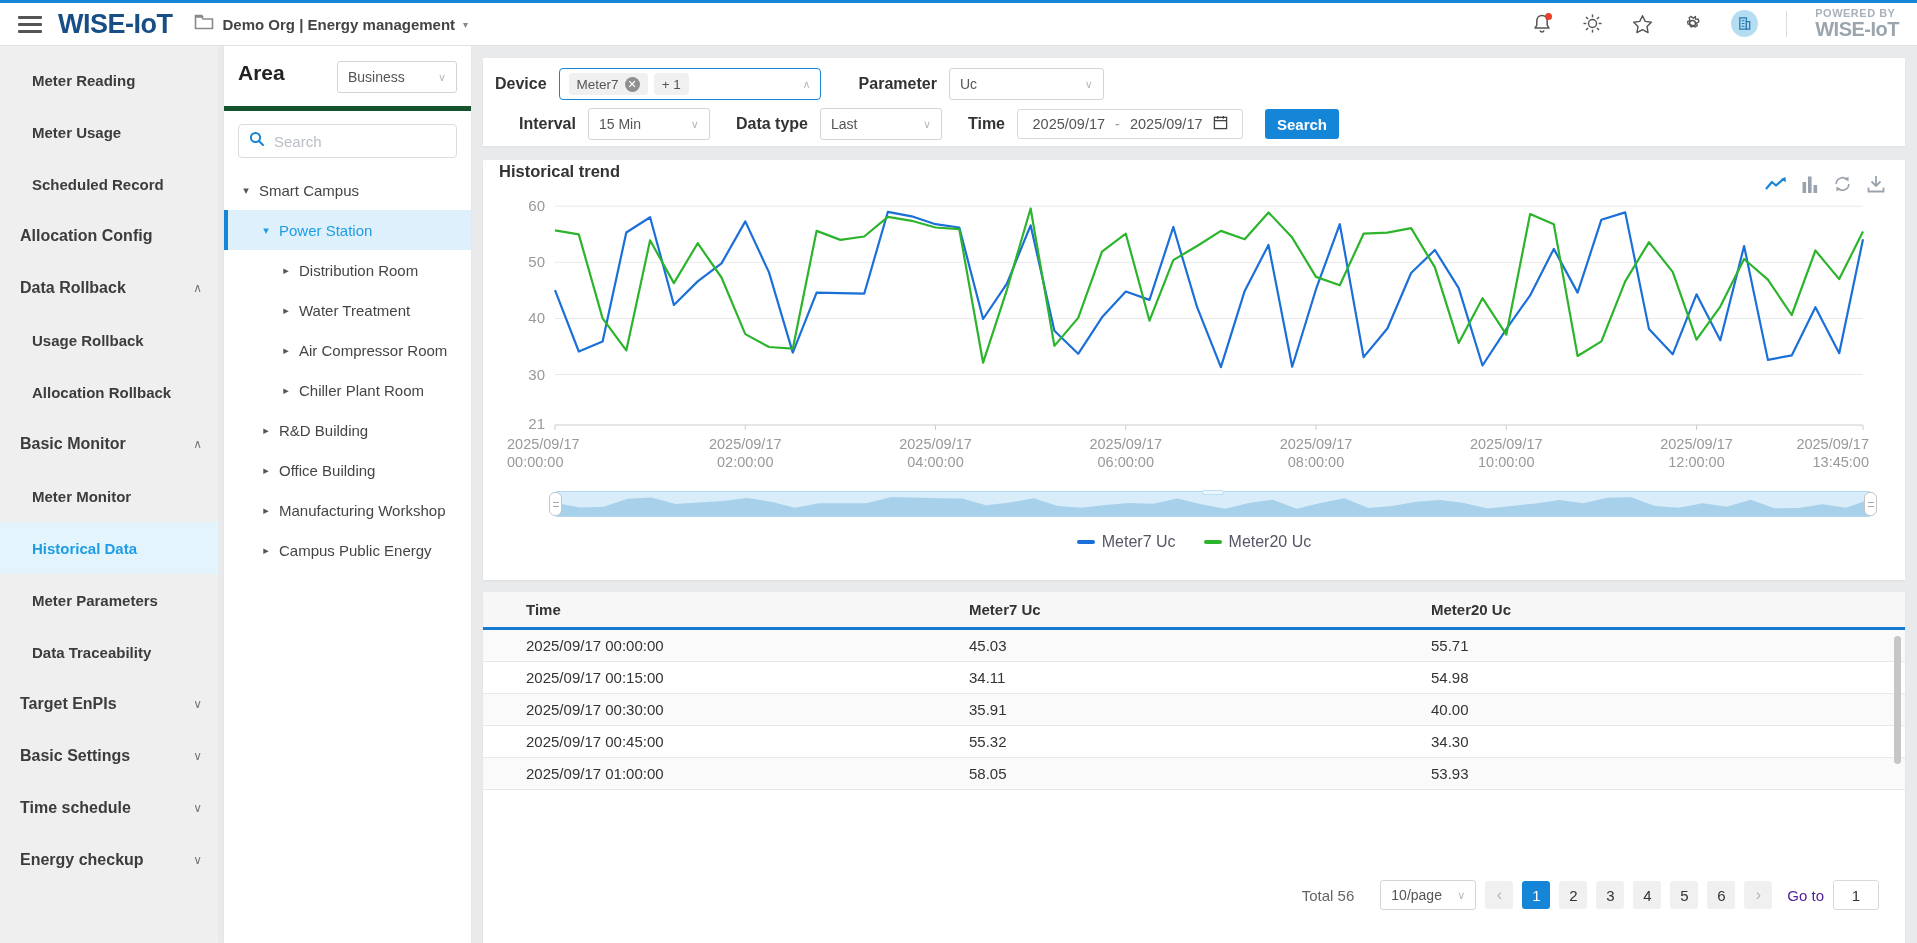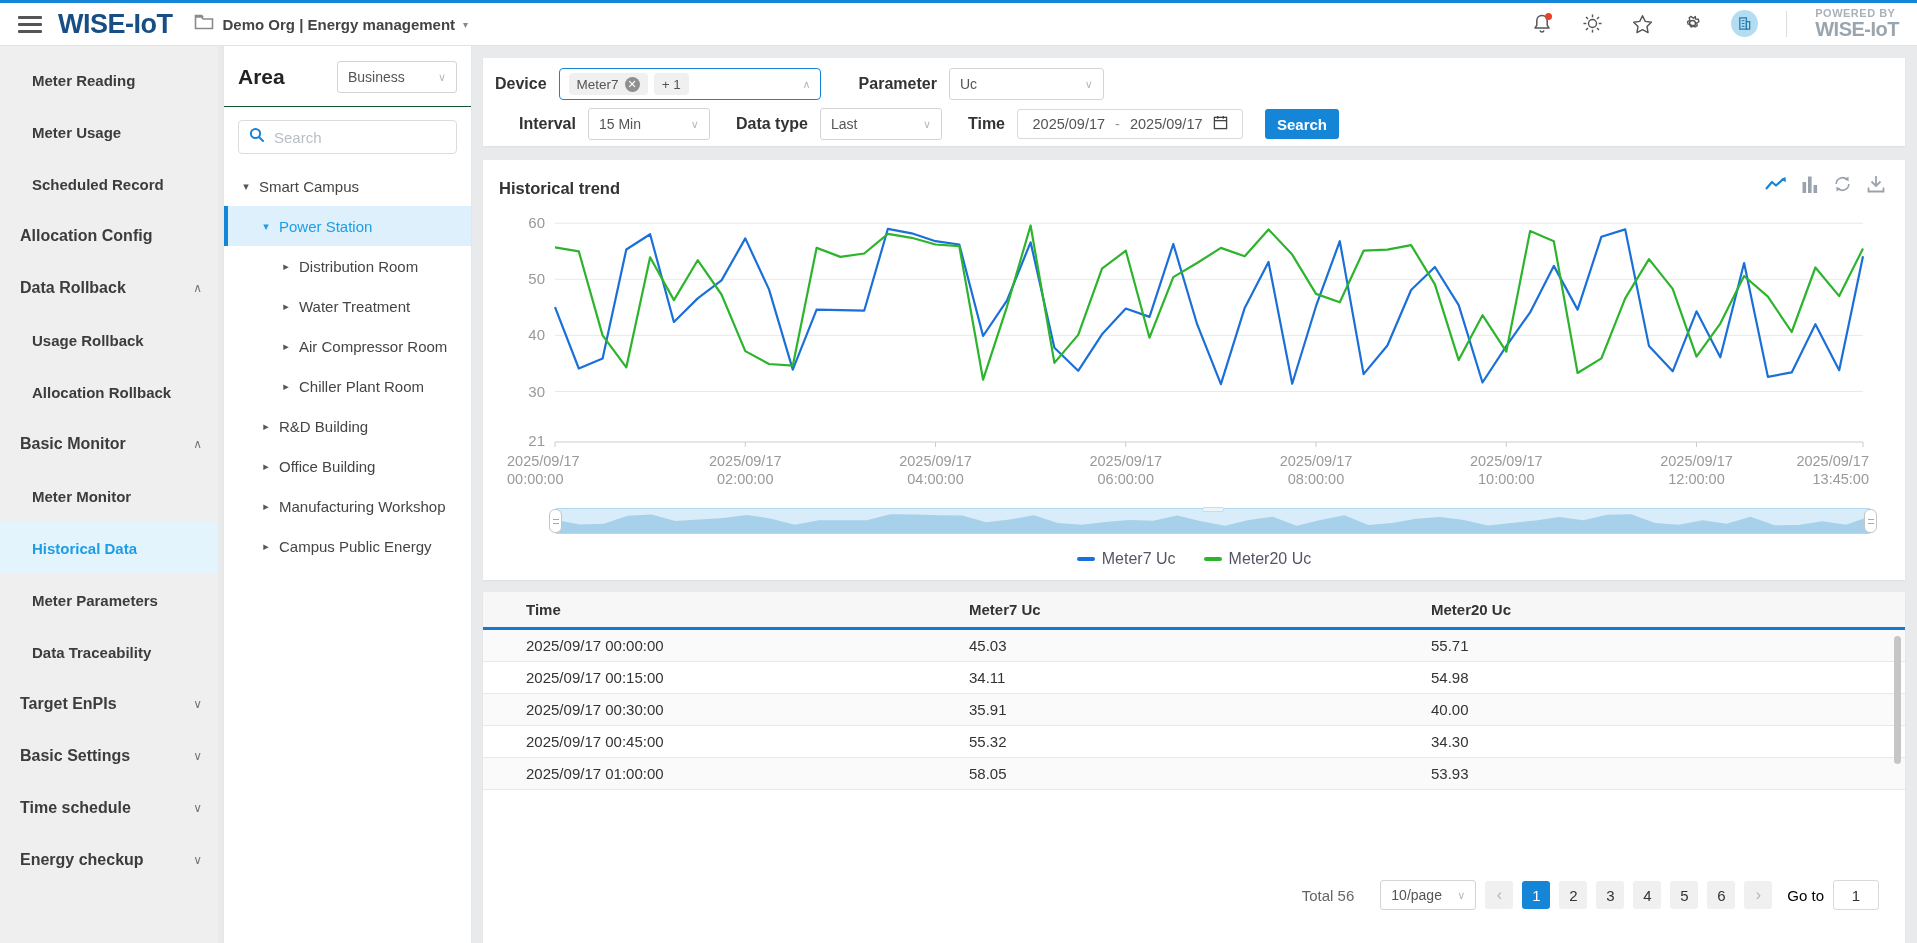--- a/index.html
+++ b/index.html
@@ -28,21 +28,21 @@
   
   .sidebar { position:absolute; top:46px; left:0; bottom:0; width:218px; background:#efefef; padding-top:8px; overflow:hidden; }
   .sb-item { height:52px; display:flex; align-items:center; padding-left:20px; padding-right:14px;
              font-size:16px; font-weight:700; color:#3c3c3c; cursor:pointer; position:relative; }
   .sb-item.sub { padding-left:32px; font-size:15px; font-weight:600; }
   .sb-item.active { color:#1e9de4; background:#e4f4fd; }
   .sb-chev { position:absolute; right:16px; font-size:12px; color:#777; font-weight:400; }
 
   
   .area-card { position:absolute; top:46px; left:224px; bottom:0; width:247px; background:#fff; box-shadow:0 1px 2px rgba(0,0,0,.05); }
-  .area-head { display:flex; align-items:center; justify-content:space-between; padding:15px 14px 13px; border-bottom:1px solid #14532d; }
+  .area-head { display:flex; align-items:flex-start; justify-content:space-between; padding:15px 14px 13px; border-bottom:5px solid #14532d; }
   .area-title { font-size:21px; font-weight:800; color:#222; }
   .mini-select { height:32px; border:1px solid #d4d4d4; border-radius:3px; display:flex; align-items:center;
                  justify-content:space-between; padding:0 10px; font-size:14px; color:#555; cursor:pointer; background:#fff; }
   .area-type { width:120px; }
   .sel-caret { color:#b9b9b9; font-size:11px; }
   .search-box { margin:13px 14px 8px; height:34px; border:1px solid #dcdcdc; border-radius:4px;
                 display:flex; align-items:center; padding:0 10px; gap:9px; background:#fff; }
   .search-box input { border:none; outline:none; font-size:15px; color:#444; width:100%; font-family:inherit; }
   .search-box input::placeholder { color:#b9bec4; }
   .tree { padding-top:4px; }
@@ -67,21 +67,21 @@
   .param-box { width:155px; }
   .row2 { margin-top:4px; }
   .row2 .f-label { margin-left:26px; }
   .row2 .f-label:first-child { margin-left:24px; }
   .time-box { width:226px; height:30px; border:1px solid #d9d9d9; border-radius:3px; display:flex; align-items:center;
               justify-content:center; gap:10px; font-size:14.5px; color:#555; cursor:pointer; }
   .search-btn { width:74px; height:30px; margin-left:22px; background:#1585d8; color:#fff; border:none; border-radius:3px;
                 font-size:15px; font-weight:600; cursor:pointer; font-family:inherit; }
 
   
-  .chart-card { margin-top:14px; height:420px; padding:19px 16px; position:relative; }
+  .chart-card { margin-top:14px; height:420px; padding:2px 16px; position:relative; }
   .chart-title { font-size:16.5px; font-weight:700; color:#333; }
   .chart-tools { position:absolute; right:20px; top:15px; display:flex; gap:15px; align-items:center; }
   .chart-tools .tool { cursor:pointer; }
   .trend-wrap { margin-top:4px; }
   .dz-wrap { position:relative; height:26px; margin-top:6px; margin-left:56px; margin-right:18px; }
   .dz-track { position:absolute; inset:0; background:#d8ecf9; border:1px solid #b3d9f0; border-radius:2px; overflow:hidden; }
   .dz-handle { position:absolute; top:1px; width:13px; height:24px; background:#fff; border:1px solid #c4c4c4; border-radius:6px;
                display:flex; flex-direction:column; justify-content:center; align-items:center; gap:3px; cursor:ew-resize; z-index:2; }
   .dz-handle i { display:block; width:6px; height:1px; background:#aaa; }
   .dz-grip { position:absolute; top:-1px; left:50%; transform:translateX(-50%); width:22px; height:5px; background:#eaf5fc;
@@ -101,21 +101,21 @@
   .t-row div { padding-left:43px; font-size:15px; color:#333; }
   .t-scrollthumb { position:absolute; right:4px; top:44px; width:7px; height:128px; background:#c6c6c6; border-radius:4px; cursor:grab; }
 
   .pager { position:absolute; right:26px; top:288px; display:flex; align-items:center; gap:9px; }
   .pager .total { font-size:15px; color:#666; margin-right:17px; }
   .psize { width:96px; height:30px; }
   .pbtn { width:28px; height:28px; border-radius:3px; background:#f0f0f0; display:flex; align-items:center; justify-content:center;
           font-size:15px; color:#333; cursor:pointer; border:none; font-family:inherit; }
   .pbtn.arrow { color:#b5b5b5; font-size:16px; }
   .pbtn.active { background:#1585d8; color:#fff; }
-  .goto-label { font-size:15px; color:#000000; margin-left:6px; }
+  .goto-label { font-size:15px; color:#4c1d95; margin-left:6px; }
   .goto-input { width:46px; height:30px; border:1px solid #d9d9d9; border-radius:3px; text-align:center; font-size:15px; color:#333; outline:none; font-family:inherit; }
 
   svg text { font-family:"Liberation Sans", sans-serif; }
 </style>
 </head>
 <body>
 
 <div class="topbar">
   <div class="burger">
       <div></div>

